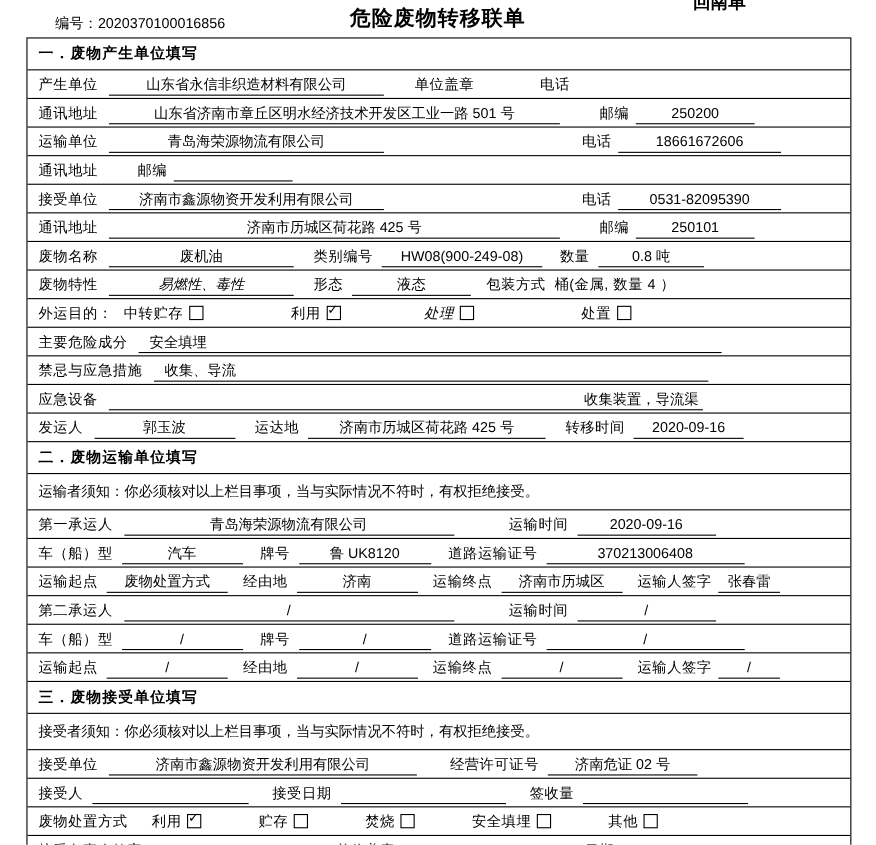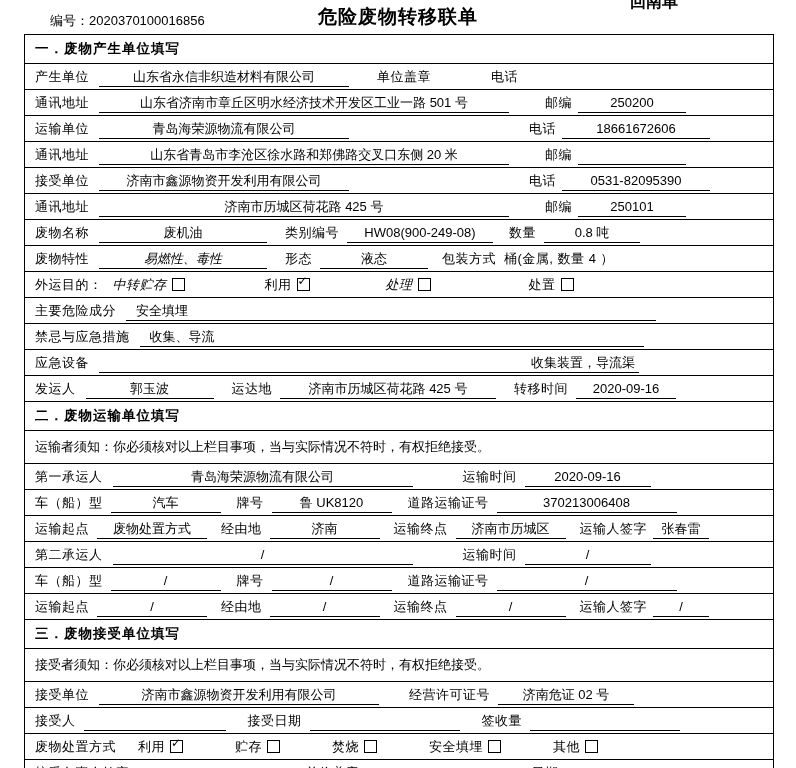--- a/index.html
+++ b/index.html
@@ -150,21 +150,20 @@
 
     <div class="cellrow rowline">
       <span class="lbl">运输单位</span>
       <span class="val" style="width:250px;margin-left:10px;">青岛海荣源物流有限公司</span>
       <span class="lbl" style="margin-left:180px;">电话</span>
       <span class="val" style="width:148px;margin-left:6px;">18661672606</span>
     </div>
 
     <div class="cellrow rowline">
       <span class="lbl">通讯地址</span>
-      <span class="val" style="width:410px;margin-left:10px;">山东省青岛市李沧区徐水路和郑佛路交叉口东侧 20 米</span>
       <span class="lbl" style="margin-left:36px;">邮编</span>
       <span class="val" style="width:108px;margin-left:6px;"></span>
     </div>
 
     <div class="cellrow rowline">
       <span class="lbl">接受单位</span>
       <span class="val" style="width:250px;margin-left:10px;">济南市鑫源物资开发利用有限公司</span>
       <span class="lbl" style="margin-left:180px;">电话</span>
       <span class="val" style="width:148px;margin-left:6px;">0531-82095390</span>
     </div>
@@ -189,21 +188,21 @@
       <span class="lbl">废物特性</span>
       <span class="val" style="width:168px;margin-left:10px;font-style:italic;">易燃性、毒性</span>
       <span class="lbl" style="margin-left:18px;">形态</span>
       <span class="val" style="width:108px;margin-left:8px;">液态</span>
       <span class="lbl" style="margin-left:14px;">包装方式</span>
       <span class="lbl" style="margin-left:8px;">桶(金属, 数量  4 ）</span>
     </div>
 
     <div class="cellrow rowline">
       <span class="lbl">外运目的：</span>
-      <span class="lbl" style="margin-left:10px;font-style:italic;">中转贮存</span>
+      <span class="lbl" style="margin-left:10px;">中转贮存</span>
       <span class="chk"></span>
       <span class="lbl" style="margin-left:80px;">利用</span>
       <span class="chk checked"></span>
       <span class="lbl" style="margin-left:76px;font-style:italic;">处理</span>
       <span class="chk"></span>
       <span class="lbl" style="margin-left:98px;">处置</span>
       <span class="chk"></span>
     </div>
 
     <div class="cellrow rowline">

